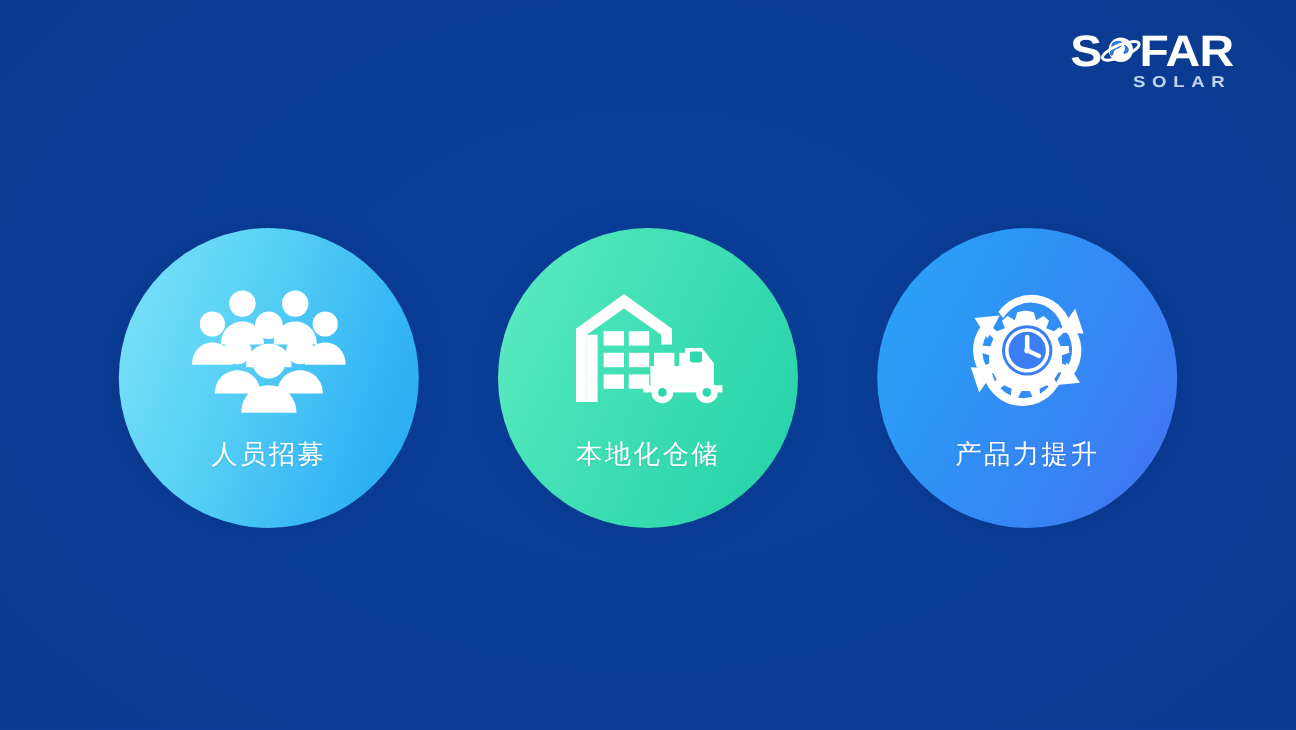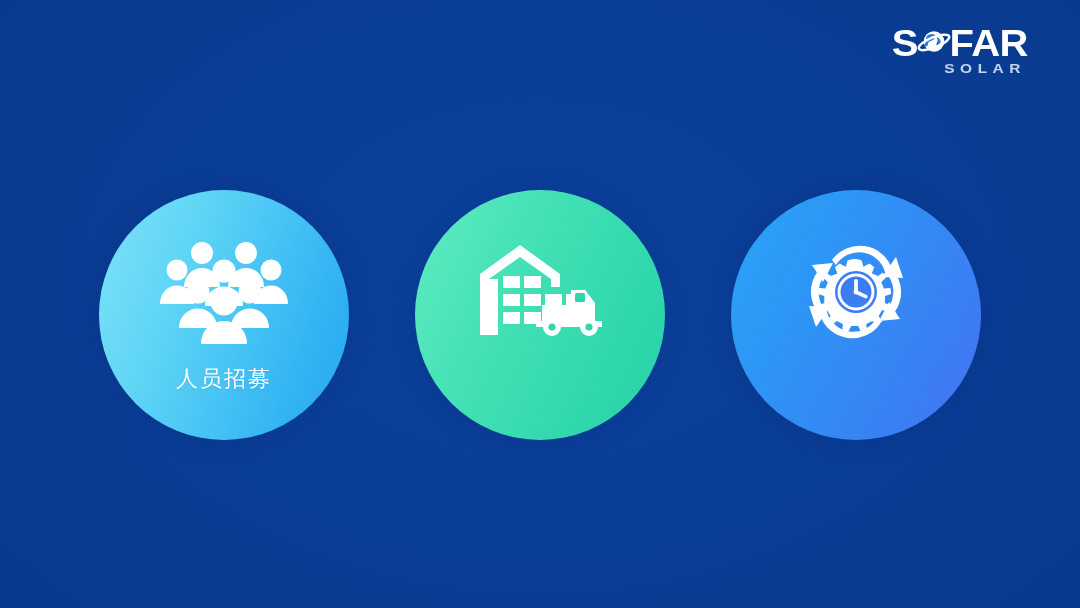--- a/index.html
+++ b/index.html
@@ -181,20 +181,21 @@
           <rect x="99" y="50" width="10" height="9" rx="1.5" fill="#2ed6ab"></rect>
 
           <rect x="60" y="78" width="66" height="6"></rect>
 
           <circle cx="76" cy="84" r="9"></circle>
           <circle cx="113" cy="84" r="9"></circle>
           <circle cx="76" cy="84" r="3.6" fill="#2ed6ab"></circle>
           <circle cx="113" cy="84" r="3.6" fill="#2ed6ab"></circle>
         </svg>
       </div>
+      <div class="card-label">本地化仓储</div>
     </div>
 
     <div class="card c3">
       <div class="card-icon">
         <svg width="114" height="112" viewBox="0 0 114 112" fill="#ffffff">
 
           <path d="M33 24 A34 34 0 0 1 93 33 L86 36 A27 27 0 0 0 37 29 Z"></path>
           <polygon points="97,21 104,42 83,41"></polygon>
 
           <path d="M81 88 A34 34 0 0 1 21 79 L28 76 A27 27 0 0 0 77 83 Z"></path>
@@ -220,16 +221,17 @@
             <circle cx="0" cy="0" r="21" fill="#3b7ef4"></circle>
             <circle cx="0" cy="0" r="18.5" fill="#ffffff"></circle>
             <circle cx="0" cy="0" r="15.5" fill="#3b7ef4"></circle>
 
             <rect x="-1.9" y="-13" width="3.8" height="14" rx="1.9" fill="#ffffff"></rect>
             <rect x="-1.8" y="-1.8" width="14.5" height="3.6" rx="1.8" fill="#ffffff" transform="rotate(25)"></rect>
             <circle cx="0" cy="0" r="2.4" fill="#ffffff"></circle>
           </g>
         </svg>
       </div>
+      <div class="card-label">产品力提升</div>
     </div>
 
   </div>
 </div>
 
 </body></html>

